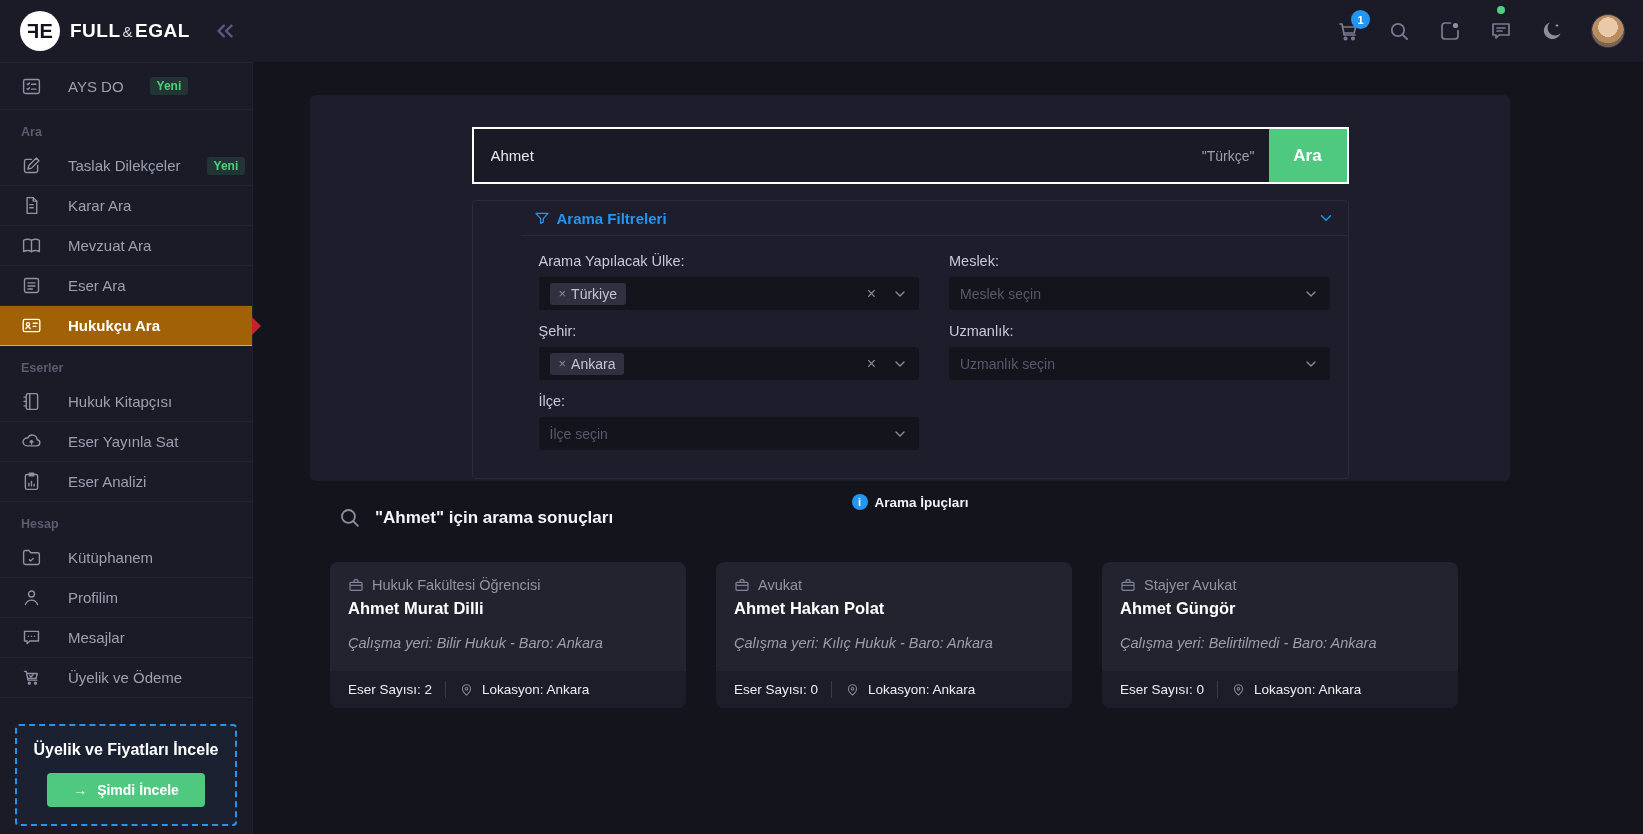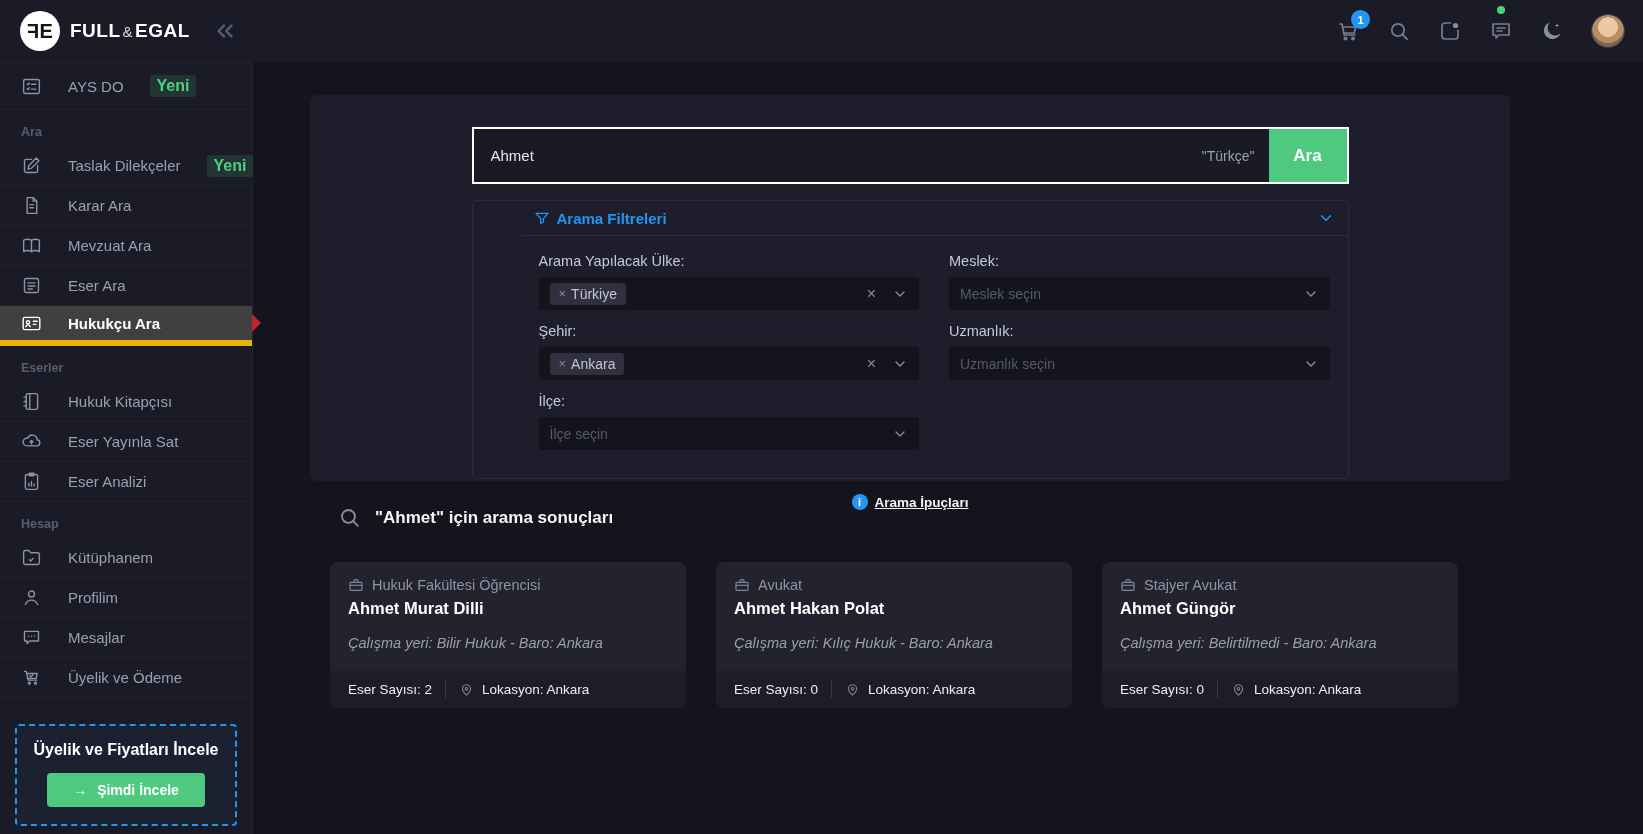--- a/index.html
+++ b/index.html
@@ -21,23 +21,23 @@
   .cart-badge { position:absolute; top:-9px; right:-10px; min-width:19px; height:19px; border-radius:50%; background:#2196f3; color:#fff; font-size:11px; font-weight:bold; display:flex; align-items:center; justify-content:center; }
   .green-dot { position:absolute; top:-13px; left:50%; transform:translateX(-50%); width:8px; height:8px; border-radius:50%; background:#4cd07d; }
   .avatar { width:34px; height:34px; border-radius:50%; background:radial-gradient(circle at 50% 38%, #e9c9a8 0 38%, #b98d62 39% 62%, #7a6450 63% 100%); border:1px solid #3a3a4a; cursor:pointer; }
 
   
   .sidebar { position:absolute; top:62px; left:0; width:253px; height:772px; background:#1b1b28; border-right:1px solid #22222e; border-top:1px solid #242432; }
   .side-item { position:relative; display:flex; align-items:center; height:40px; padding-left:21px; gap:26px; color:#9aa0b0; font-size:15px; border-bottom:1px solid #222230; cursor:pointer; }
   .side-item.tall { height:47px; }
   .side-item svg { flex:0 0 auto; color:#8d92a4; }
   .side-item .lbl { white-space:nowrap; }
-  .badge-yeni { background:rgba(76,208,125,.14); color:#4cd07d; font-size:16px; font-weight:bold; padding:2px 7px; border-radius:3px; }
+  .badge-yeni { background:rgba(76,208,125,.14); color:#4cd07d; font-size:12px; font-weight:bold; padding:2px 7px; border-radius:3px; }
   .section-lbl { padding:15px 0 7px 21px; font-size:12.5px; font-weight:bold; color:#585d70; }
-  .side-item.active { background:#404040; color:#ffffff; border-bottom:6px solid #eab308;text-align:right; }
+  .side-item.active { background:#a16207; color:#ffffff; border-bottom:1px solid #eab308;text-align:right; }
   .side-item.active svg { color:#ffffff; }
   .side-item.active .lbl { font-weight:bold; }
   .side-item.active::after { content:""; position:absolute; right:-9px; top:50%; transform:translateY(-50%); border-top:9px solid transparent; border-bottom:9px solid transparent; border-left:9px solid #c2232e; }
   .promo { margin:26px 15px 0 15px; border:2px dashed #2196f3; border-radius:4px; background:rgba(33,150,243,.05); padding:15px 10px 17px; text-align:center; }
   .promo-title { color:#fff; font-size:16px; font-weight:bold; }
   .promo-btn { margin:14px auto 0; display:inline-flex; align-items:center; gap:10px; background:#4fc880; color:#fff; font-size:14px; font-weight:bold; border:none; border-radius:4px; padding:9px 26px; cursor:pointer; }
 
   
   .panel { position:absolute; left:310px; top:95px; width:1200px; height:386px; background:#1d1d2b; border-radius:6px; }
   .panel-inner { width:877px; margin:32px auto 0; }
@@ -57,21 +57,21 @@
   .select { display:flex; align-items:center; height:33px; background:#14141d; border-radius:3px; padding:0 11px; cursor:pointer; }
   .chip { display:inline-flex; align-items:center; gap:5px; background:#303040; color:#c3c6d0; font-size:14px; border-radius:3px; padding:3px 9px; }
   .chip .x { color:#8a8d99; font-size:13px; }
   .select .spacer { flex:1; }
   .select .clear-x { color:#8a8d99; font-size:16px; margin-right:16px; cursor:pointer; }
   .select .chev { color:#8a8d99; }
   .select .ph { color:#565a6a; font-size:14px; }
 
   .tips-row { display:flex; align-items:center; justify-content:center; gap:7px; margin-top:15px; cursor:pointer; }
   .tips-row .info-i { width:16px; height:16px; border-radius:50%; background:#2196f3; color:#fff; font-size:11px; font-weight:bold; display:flex; align-items:center; justify-content:center; font-style:normal; }
-  .tips-row span { color:#f2f3f6; font-size:13.5px; font-weight:bold;text-decoration:underline; }
+  .tips-row span { color:#f2f3f6; font-size:13.5px; font-weight:bold; }
 
   
   .results-head { position:absolute; left:337px; top:505px; display:flex; align-items:center; gap:13px; color:#8b8e9c; }
   .results-head span { color:#f4f5f8; font-size:17px; font-weight:bold; }
   .cards { position:absolute; left:330px; top:562px; display:flex; gap:30px; }
   .card { width:356px; height:146px; background:#232330; border-radius:8px; position:relative; cursor:pointer; }
   .card-body { padding:15px 18px 0; }
   .prof-row { display:flex; align-items:flex-end; gap:8px; color:#8f93a2; font-size:14.5px; }
   .prof-row svg { color:#80849a; }
   .card-name { color:#ffffff; font-size:16.5px; font-weight:bold; margin-top:6px; }

